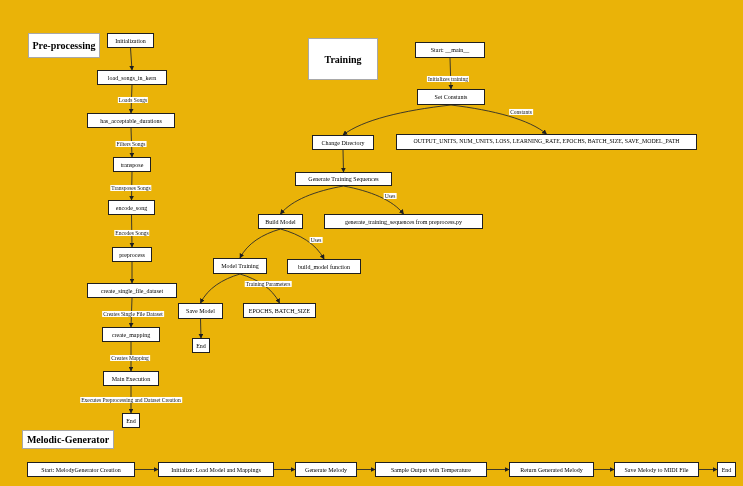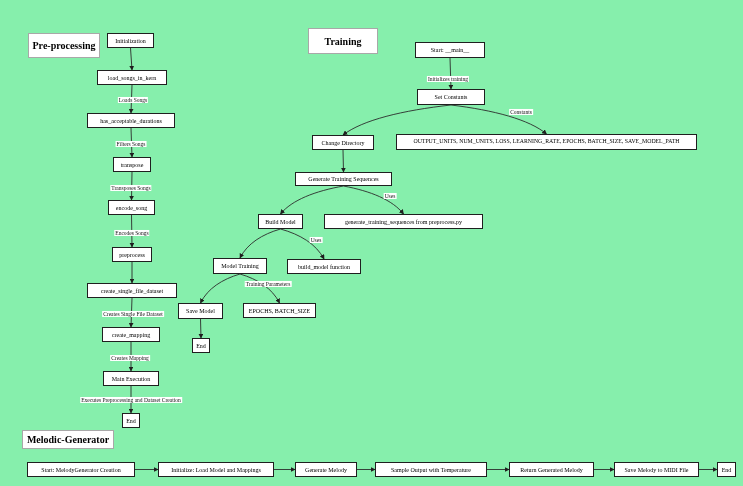--- a/index.html
+++ b/index.html
@@ -1,17 +1,17 @@
 <!DOCTYPE html>
 <html><head>
 <meta charset="utf-8">
 <style>
   html,body{margin:0;padding:0;background:#ffffff;}
   .stage{
-    position:relative;width:743px;height:486px;background:#86efac;
+    position:relative;width:743px;height:486px;background:#eab308;
     font-family:"Liberation Serif", serif;overflow:hidden;
   }
   svg.edge-layer{position:absolute;left:0;top:0;width:743px;height:486px;z-index:1;}
   svg.edge-layer path.edge{fill:none;stroke:#2b2b2b;stroke-width:0.9;}
   .node{
     position:absolute;box-sizing:border-box;z-index:2;
     display:flex;align-items:center;justify-content:center;
     background:#ffffff;border:1px solid #1f1f1f;
     font-size:6px;line-height:1;color:#000;white-space:nowrap;text-align:center;
   }
@@ -87,21 +87,21 @@
     <div class="node" style="left: 243px; top: 303px; width: 73px; height: 15px;">EPOCHS, BATCH_SIZE</div>
     <div class="node" style="left: 192px; top: 338px; width: 18px; height: 15px;">End</div>
     <div class="node" style="left: 27px; top: 462px; width: 108px; height: 15px;">Start: MelodyGenerator Creation</div>
     <div class="node" style="left: 158px; top: 462px; width: 116px; height: 15px;">Initialize: Load Model and Mappings</div>
     <div class="node" style="left: 295px; top: 462px; width: 62px; height: 15px;">Generate Melody</div>
     <div class="node" style="left: 375px; top: 462px; width: 112px; height: 15px;">Sample Output with Temperature</div>
     <div class="node" style="left: 509px; top: 462px; width: 85px; height: 15px;">Return Generated Melody</div>
     <div class="node" style="left: 614px; top: 462px; width: 85px; height: 15px;">Save Melody to MIDI File</div>
     <div class="node" style="left: 717px; top: 462px; width: 19px; height: 15px;">End</div>
     <div class="section-label" style="left: 28px; top: 33px; width: 72px; height: 25px;">Pre-processing</div>
-    <div class="section-label" style="left: 308px; top: 28px; width: 70px; height: 26px;">Training</div>
+    <div class="section-label" style="left: 308px; top: 38px; width: 70px; height: 42px;">Training</div>
     <div class="section-label" style="left: 22px; top: 430px; width: 92px; height: 19px;">Melodic-Generator</div>
     <div class="edge-label" style="left: 133px; top: 100px;">Loads Songs</div>
     <div class="edge-label" style="left: 131px; top: 144px;">Filters Songs</div>
     <div class="edge-label" style="left: 131px; top: 188px;">Transposes Songs</div>
     <div class="edge-label" style="left: 132px; top: 233px;">Encodes Songs</div>
     <div class="edge-label" style="left: 133px; top: 314px;">Creates Single File Dataset</div>
     <div class="edge-label" style="left: 130px; top: 358px;">Creates Mapping</div>
     <div class="edge-label" style="left: 131px; top: 400px;">Executes Preprocessing and Dataset Creation</div>
     <div class="edge-label" style="left: 448px; top: 79px;">Initializes training</div>
     <div class="edge-label" style="left: 521px; top: 112px;">Constants</div>

